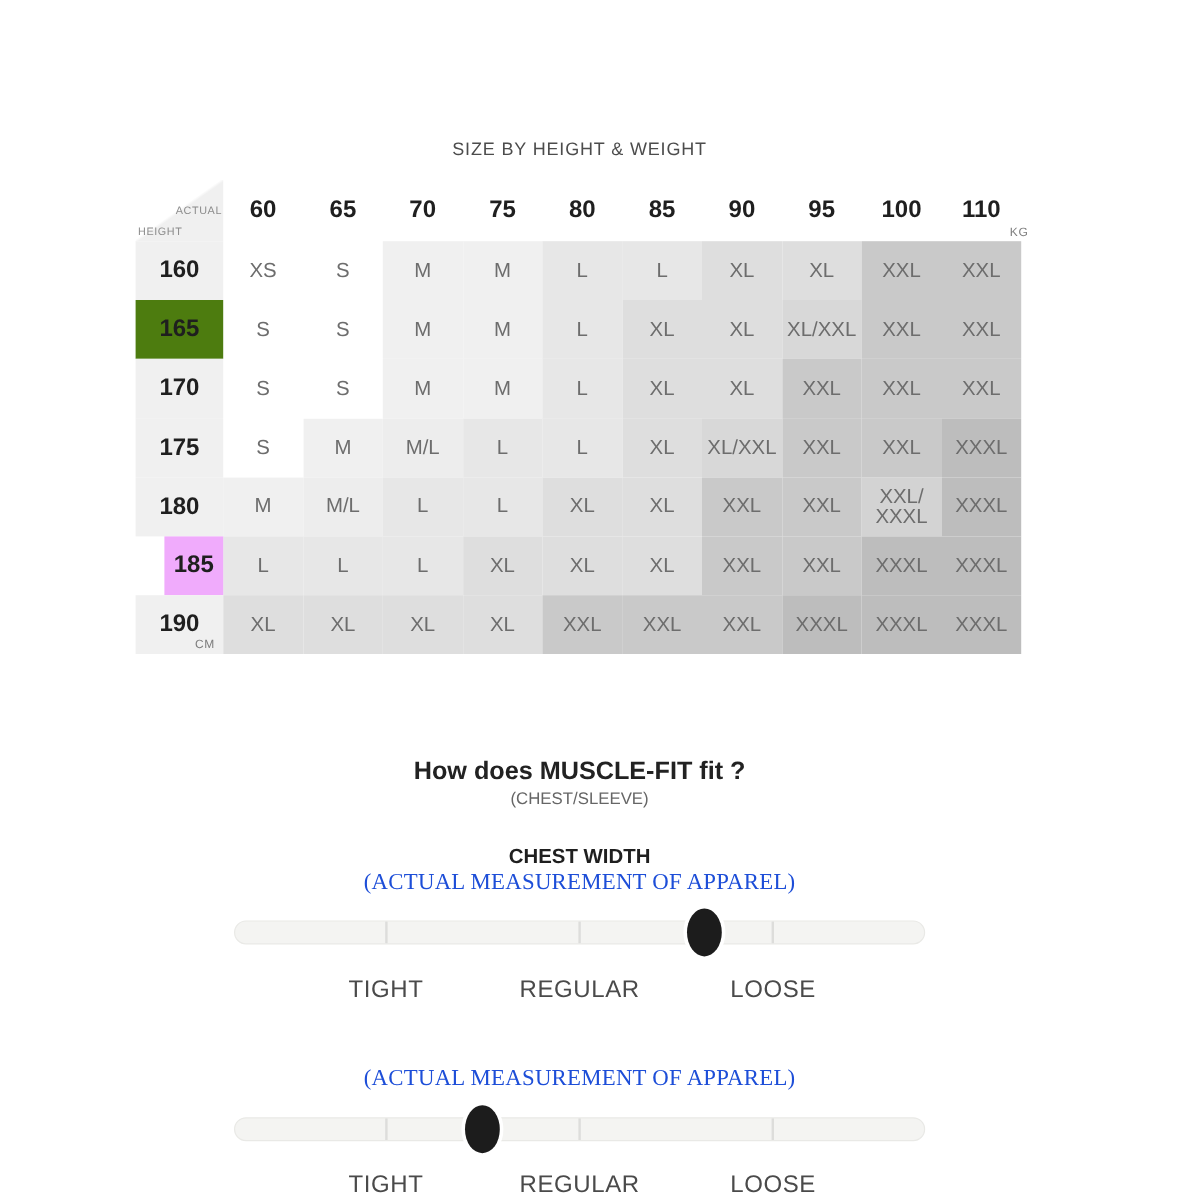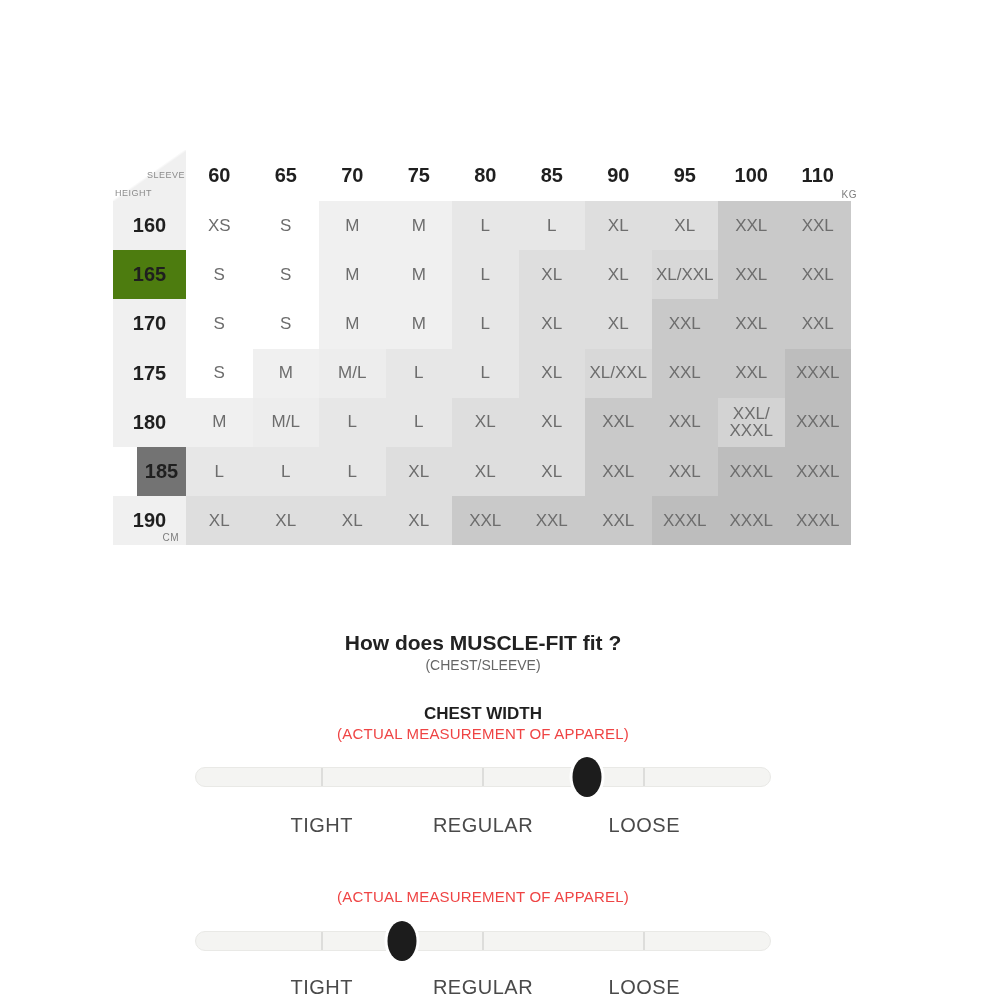--- a/index.html
+++ b/index.html
@@ -36,21 +36,21 @@
   .h-head .unit { bottom:2px; right:7px; }
   .cell {
     display:flex; align-items:center; justify-content:center; text-align:center;
     font-size:17px; color:#6d6d6d; line-height:1.05; overflow-wrap:break-word;
   }
 
   
   .fit-heading { top:631px; font-size:21px; font-weight:bold; color:#222222; }
   .fit-sub { top:657px; font-size:14px; color:#666666; }
   .slider-title { font-size:17px; font-weight:bold; color:#1f1f1f; }
-  .slider-subtitle { font-size:15px; color:#ef4444; letter-spacing:0.2px; }
+  .slider-subtitle { font-size:19px; color:#1d4ed8; letter-spacing:0.2px;font-family:Liberation Serif, serif; }
   .t-chest-title { top:704px; } .t-chest-sub { top:725px; }
   .t-sleeve-title { top:866px; } .t-sleeve-sub { top:888px; }
 
   .slider { position:absolute; left:195px; width:576px; height:20px; }
   .slider-chest { top:767px; } .slider-sleeve { top:931px; }
   .track {
     position:absolute; left:0; top:0; right:0; bottom:0;
     background:#f4f4f2; border:1px solid #e9e9e6; border-radius:11px; box-sizing:border-box;
   }
   .tick { position:absolute; top:1px; bottom:1px; width:2px; background:#dddddb; transform:translateX(-50%); }
@@ -64,24 +64,25 @@
     position:absolute; transform:translateX(-50%); white-space:nowrap;
     font-size:20px; color:#4a4a4a; letter-spacing:0.5px;
   }
 </style>
 </head>
 <body>
 
 <div class="page">
 
 
+  <div class="centered-col chart-heading">SIZE BY HEIGHT &amp; WEIGHT</div>
 
   <div class="size-table" id="size-table">
     <div class="corner">
-      <span class="axis-label col-axis">SLEEVE</span>
+      <span class="axis-label col-axis">ACTUAL</span>
       <span class="axis-label row-axis">HEIGHT</span>
     </div>
 
   <div class="w-head">60</div>
       <div class="w-head">65</div>
       <div class="w-head">70</div>
       <div class="w-head">75</div>
       <div class="w-head">80</div>
       <div class="w-head">85</div>
       <div class="w-head">90</div>
@@ -136,21 +137,21 @@
       <div class="cell" style="background: rgb(240, 240, 240);">M</div>
       <div class="cell" style="background: rgb(237, 237, 237);">M/​L</div>
       <div class="cell" style="background: rgb(231, 231, 231);">L</div>
       <div class="cell" style="background: rgb(231, 231, 231);">L</div>
       <div class="cell" style="background: rgb(222, 222, 222);">XL</div>
       <div class="cell" style="background: rgb(222, 222, 222);">XL</div>
       <div class="cell" style="background: rgb(201, 201, 201);">XXL</div>
       <div class="cell" style="background: rgb(201, 201, 201);">XXL</div>
       <div class="cell" style="background: rgb(211, 211, 211);">XXL/​XXXL</div>
       <div class="cell" style="background: rgb(189, 189, 189);">XXXL</div>
-      <div class="h-head" style="background: #737373; margin-left: 24px;">185</div>
+      <div class="h-head" style="background: #f0abfc; margin-left: 24px;">185</div>
       <div class="cell" style="background: rgb(231, 231, 231);">L</div>
       <div class="cell" style="background: rgb(231, 231, 231);">L</div>
       <div class="cell" style="background: rgb(231, 231, 231);">L</div>
       <div class="cell" style="background: rgb(222, 222, 222);">XL</div>
       <div class="cell" style="background: rgb(222, 222, 222);">XL</div>
       <div class="cell" style="background: rgb(222, 222, 222);">XL</div>
       <div class="cell" style="background: rgb(201, 201, 201);">XXL</div>
       <div class="cell" style="background: rgb(201, 201, 201);">XXL</div>
       <div class="cell" style="background: rgb(189, 189, 189);">XXXL</div>
       <div class="cell" style="background: rgb(189, 189, 189);">XXXL</div>

